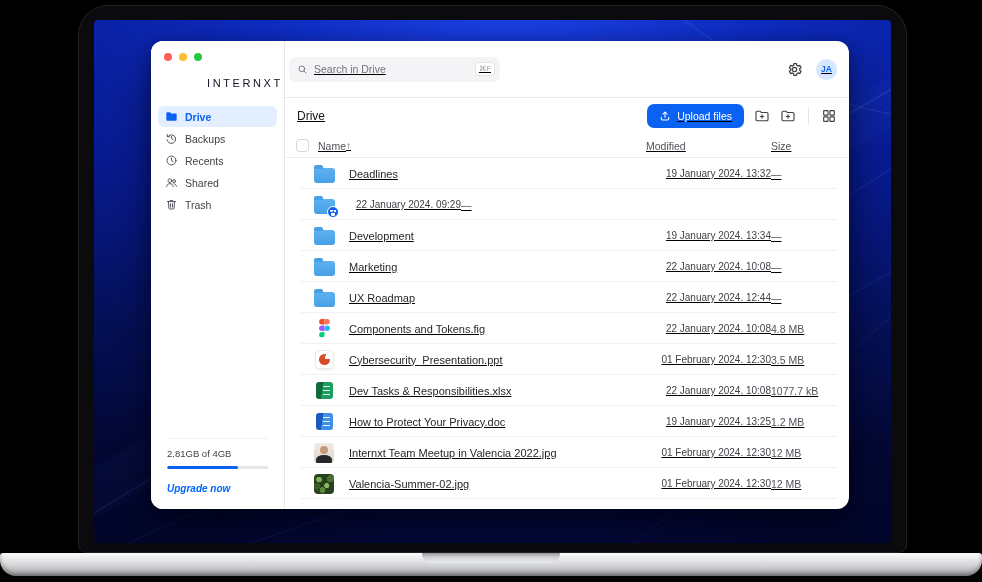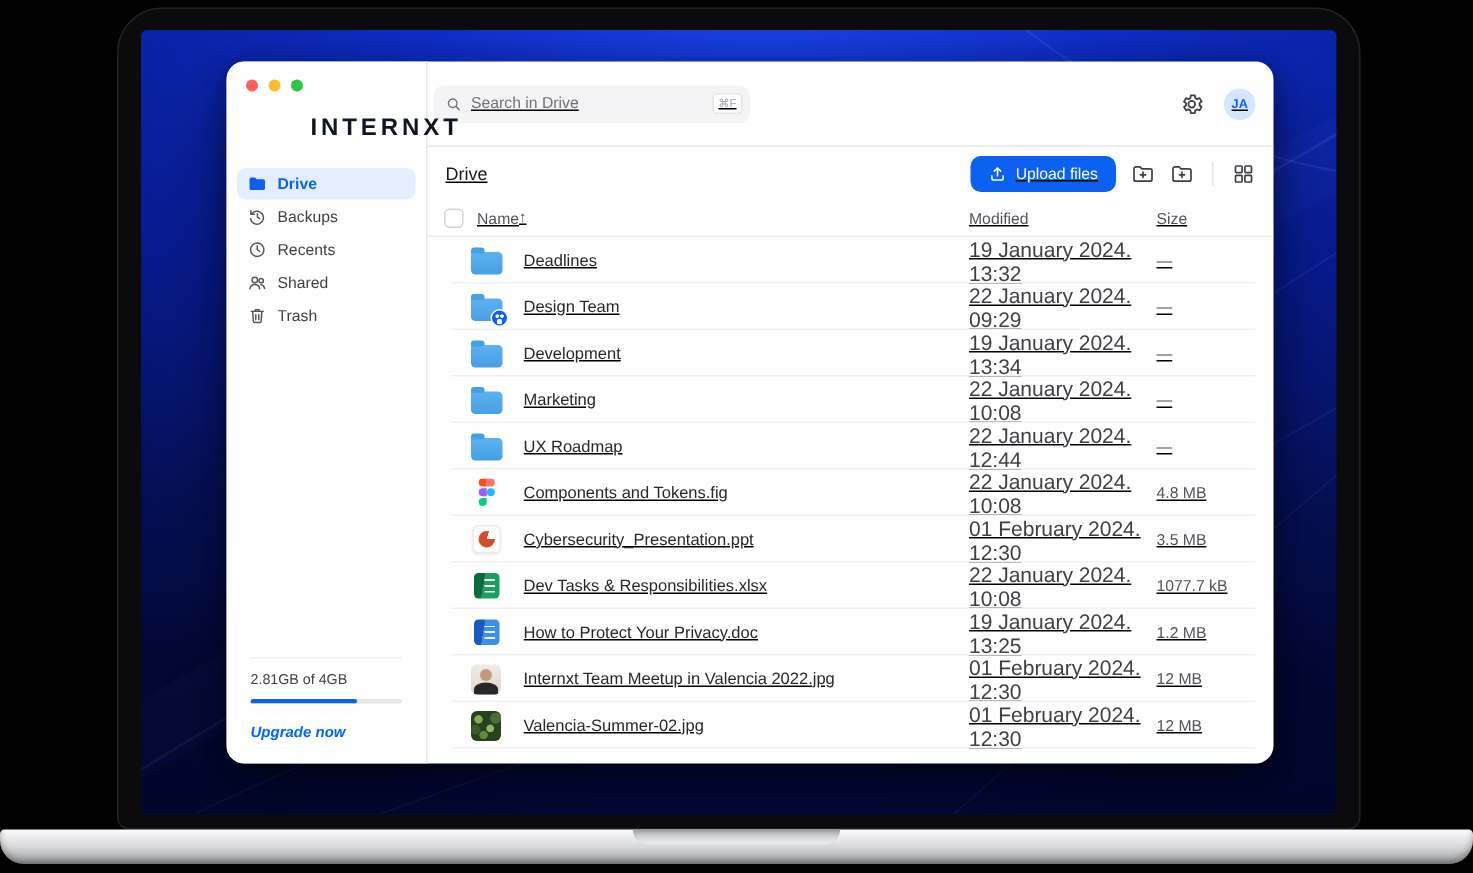--- a/index.html
+++ b/index.html
@@ -29,21 +29,21 @@
   
   .window { position:absolute; left:57px; top:21px; width:698px; height:468px; background:#fff;
     border-radius:12px; box-shadow:0 20px 50px rgba(0,0,12,.55), 0 4px 14px rgba(0,0,0,.35);
     display:flex; overflow:hidden; }
   .traffic { position:absolute; left:13px; top:12px; display:flex; gap:7px; z-index:5; }
   .dot { width:8px; height:8px; border-radius:50%; }
   .dot.red { background:#ff5f57; } .dot.yellow { background:#febc2e; } .dot.green { background:#28c840; }
 
   
   .sidebar { width:134px; flex:none; background:#fff; border-right:1px solid #e8e8ea; position:relative; }
-  .logo { margin:36px 0 0 16px; font-size:16px; font-weight:700; letter-spacing:2.6px; color:#101623;padding-left:40px; }
+  .logo { margin:36px 0 0 16px; font-size:11px; font-weight:400; letter-spacing:2.6px; color:#101623;padding-left:40px; }
   .nav { margin:17px 7px 0 7px; }
   .nav-item { display:flex; align-items:center; gap:7px; height:21px; padding:0 7px; margin-bottom:1px;
     border-radius:6px; cursor:pointer; }
   .nav-item .nav-ic { width:13px; height:13px; flex:none; display:flex; }
   .nav-item .nav-ic svg { width:13px; height:13px; }
   .nav-label { font-size:10.5px; color:#3f3f46; }
   .nav-item.active { background:#e3eeff; }
   .nav-item.active .nav-label { color:#0b62f2; font-weight:600; }
   .storage { position:absolute; left:16px; right:16px; bottom:13px; border-top:1px solid #f0f0f2; padding-top:9px; }
   .storage-text { font-size:9.5px; color:#3f3f46; }
@@ -86,21 +86,21 @@
   .th-mod { width:125px; flex:none; }
   .th-size { flex:1; }
   .sort-arrow { font-size:10px; color:#52525b; }
 
   .rows { flex:1; overflow:hidden; }
   .row { height:31px; display:flex; align-items:center; position:relative; cursor:pointer; }
   .row::after { content:''; position:absolute; left:16px; right:12px; bottom:0; height:1px; background:#f1f1f3; }
   .row-icon { margin-left:27px; width:24px; height:24px; flex:none; display:flex; align-items:center; justify-content:center; position:relative; }
   .row-name { margin-left:13px; width:297px; flex:none; font-size:11px; color:#27272a;
     white-space:nowrap; overflow:hidden; text-overflow:ellipsis; }
-  .row-mod { width:125px; flex:none; font-size:14px; color:#3f3f46; }
+  .row-mod { width:125px; flex:none; font-size:10px; color:#3f3f46;text-align:right; }
   .row-size { flex:1; font-size:10.5px; color:#52525b; }
 
   
   .fi { display:none; position:relative; }
   .icon-folder .fi-folder, .icon-folder-shared .fi-folder { display:block; }
   .icon-figma .fi-figma { display:block; }
   .icon-ppt .fi-ppt { display:block; }
   .icon-xlsx .fi-xlsx { display:block; }
   .icon-doc .fi-doc { display:block; }
   .icon-photo-person .fi-photo-person { display:block; }
@@ -307,21 +307,20 @@
     <span class="row-size">—</span>
   </div>
 
   <div class="row">
     <span class="row-icon icon-folder-shared">
       <span class="fi fi-folder">
                     <span class="badge"></span>
                   </span>
 
     </span>
-    <span class="row-name">Design Team</span>
     <span class="row-mod">22 January 2024. 09:29</span>
     <span class="row-size">—</span>
   </div>
 
   <div class="row">
     <span class="row-icon icon-folder">
       <span class="fi fi-folder"></span>
 
     </span>
     <span class="row-name">Development</span>

